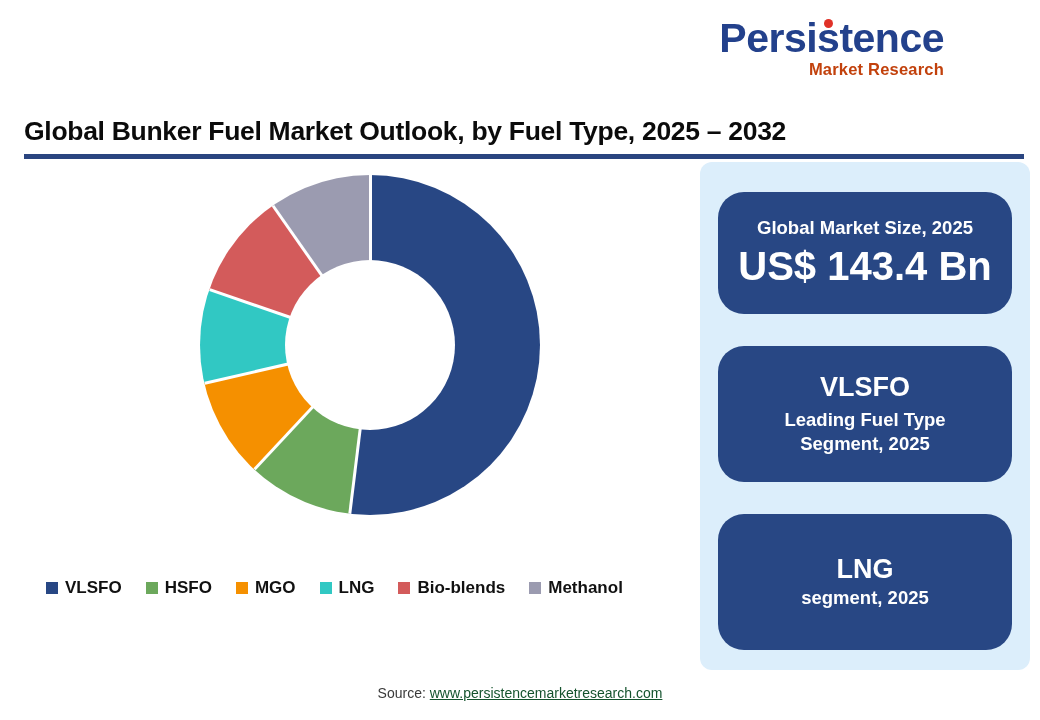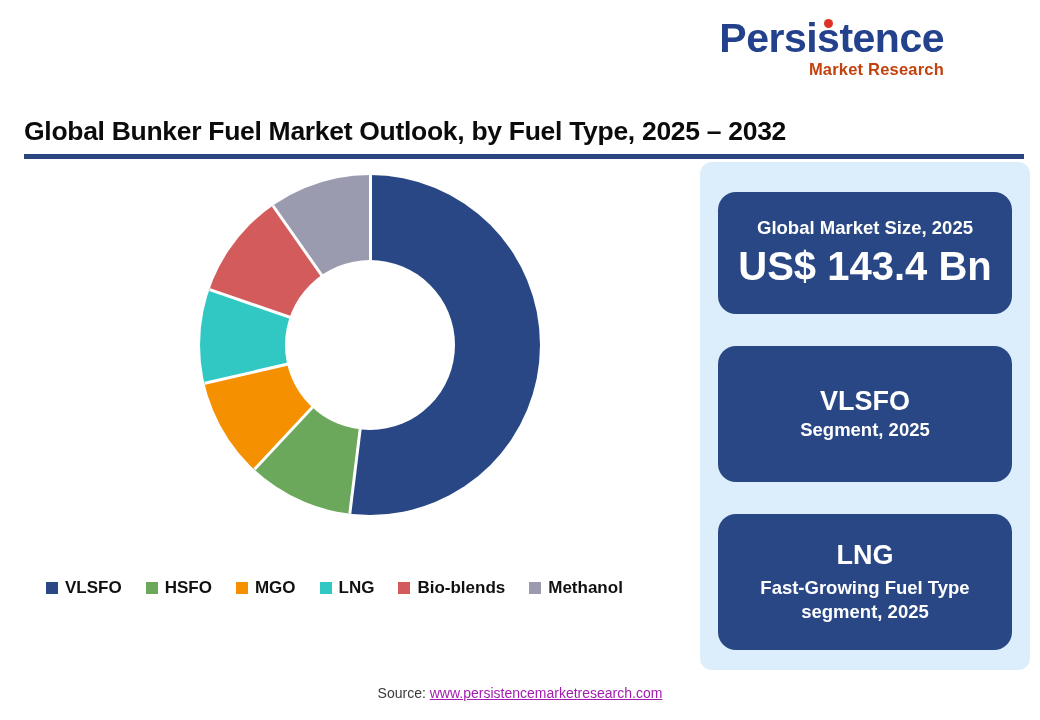--- a/index.html
+++ b/index.html
@@ -144,21 +144,21 @@
     width: 330px;
     height: 508px;
     background: #DCEEFB;
     border-radius: 12px;
   }
   .card {
     position: absolute;
     left: 18px;
     width: 294px;
     background: #284784;
-    border-radius: 18px;
+    border-radius: 26px;
     color: #ffffff;
     text-align: center;
     display: flex;
     flex-direction: column;
     align-items: center;
     justify-content: center;
   }
   #card-size   { top: 30px;  height: 122px; }
   #card-lead   { top: 184px; height: 136px; }
   #card-fast   { top: 352px; height: 136px; }
@@ -190,21 +190,21 @@
   .source {
     position: absolute;
     left: 0;
     top: 685px;
     width: 1040px;
     text-align: center;
     font-size: 14px;
     color: #3a3a3a;
   }
   .source a {
-    color: #a21caf;
+    color: #14532d;
     text-decoration: underline;
     text-align: center;
   }
 </style>
 </head>
 <body>
 
 <div id="page">
 
   <div class="logo-block">
@@ -262,26 +262,26 @@
 
   <div class="side-panel">
 
     <div class="card" id="card-size">
       <div class="card-small">Global Market Size, 2025</div>
       <div class="card-big">US$ 143.4 Bn</div>
     </div>
 
     <div class="card" id="card-lead">
       <div class="card-head">VLSFO</div>
+      <div class="card-sub">Leading Fuel Type</div>
       <div class="card-sub" style="margin-top:0">Segment, 2025</div>
     </div>
 
     <div class="card" id="card-fast">
       <div class="card-head">LNG</div>
-      <div class="card-sub">Fast-Growing Fuel Type</div>
       <div class="card-sub" style="margin-top:0">segment, 2025</div>
     </div>
 
   </div>
 
   <div class="source">
     <span>Source: </span><a href="#">www.persistencemarketresearch.com</a>
   </div>
 
 </div>

